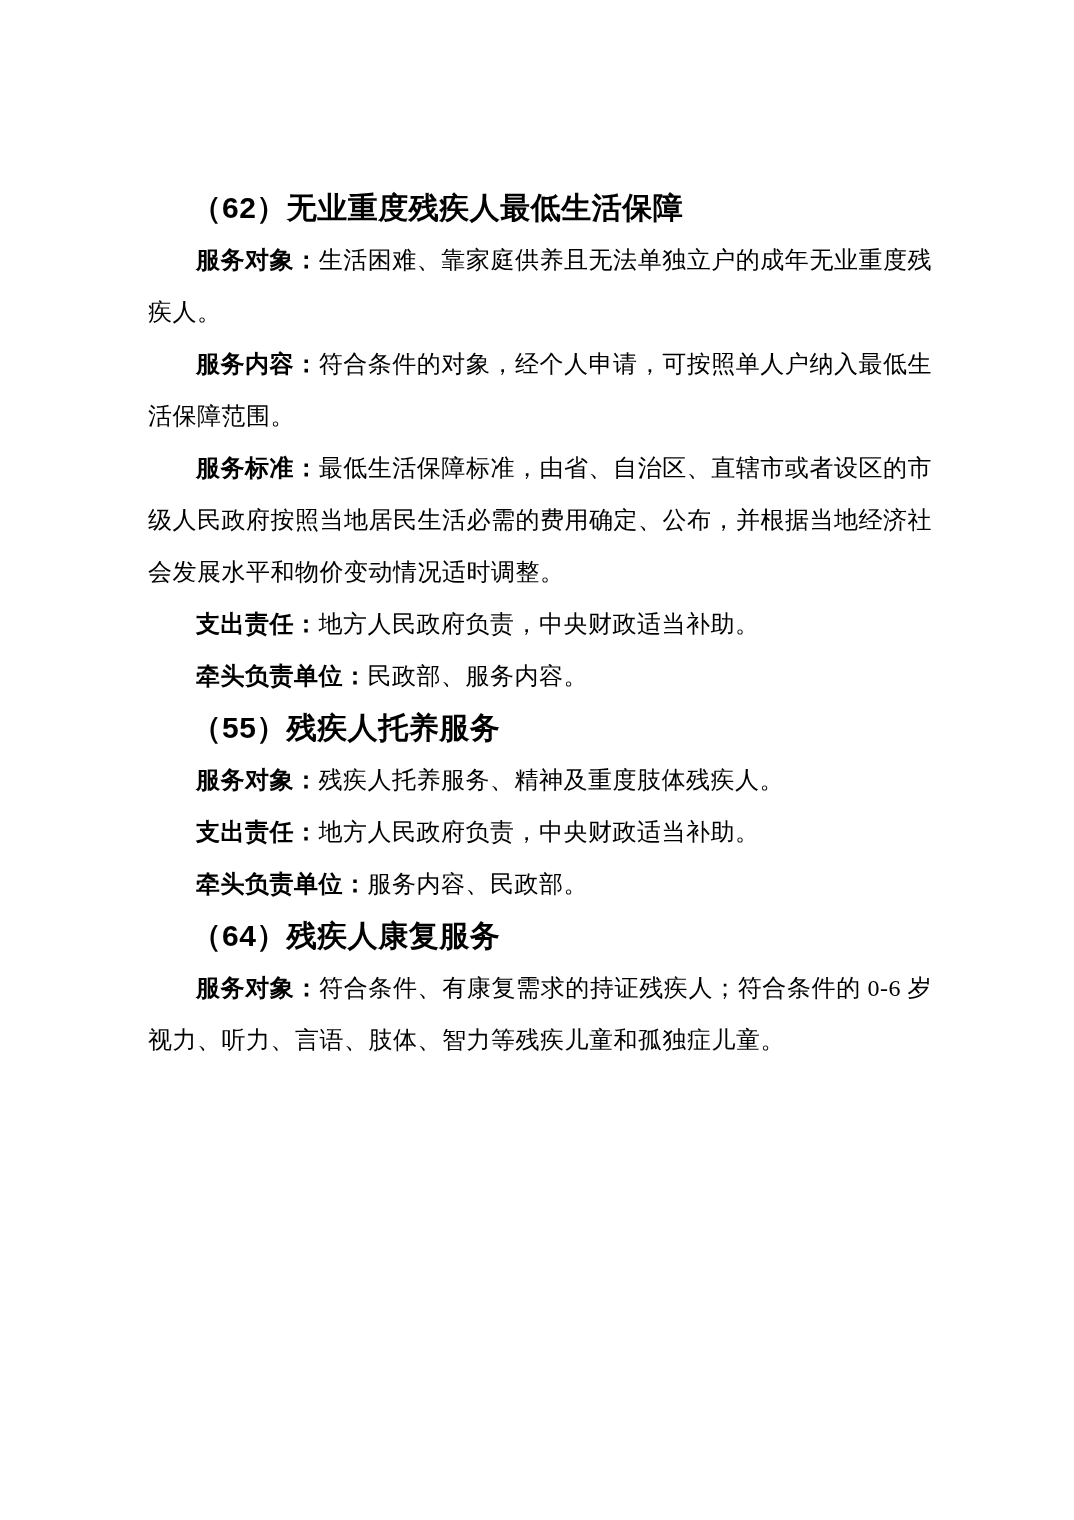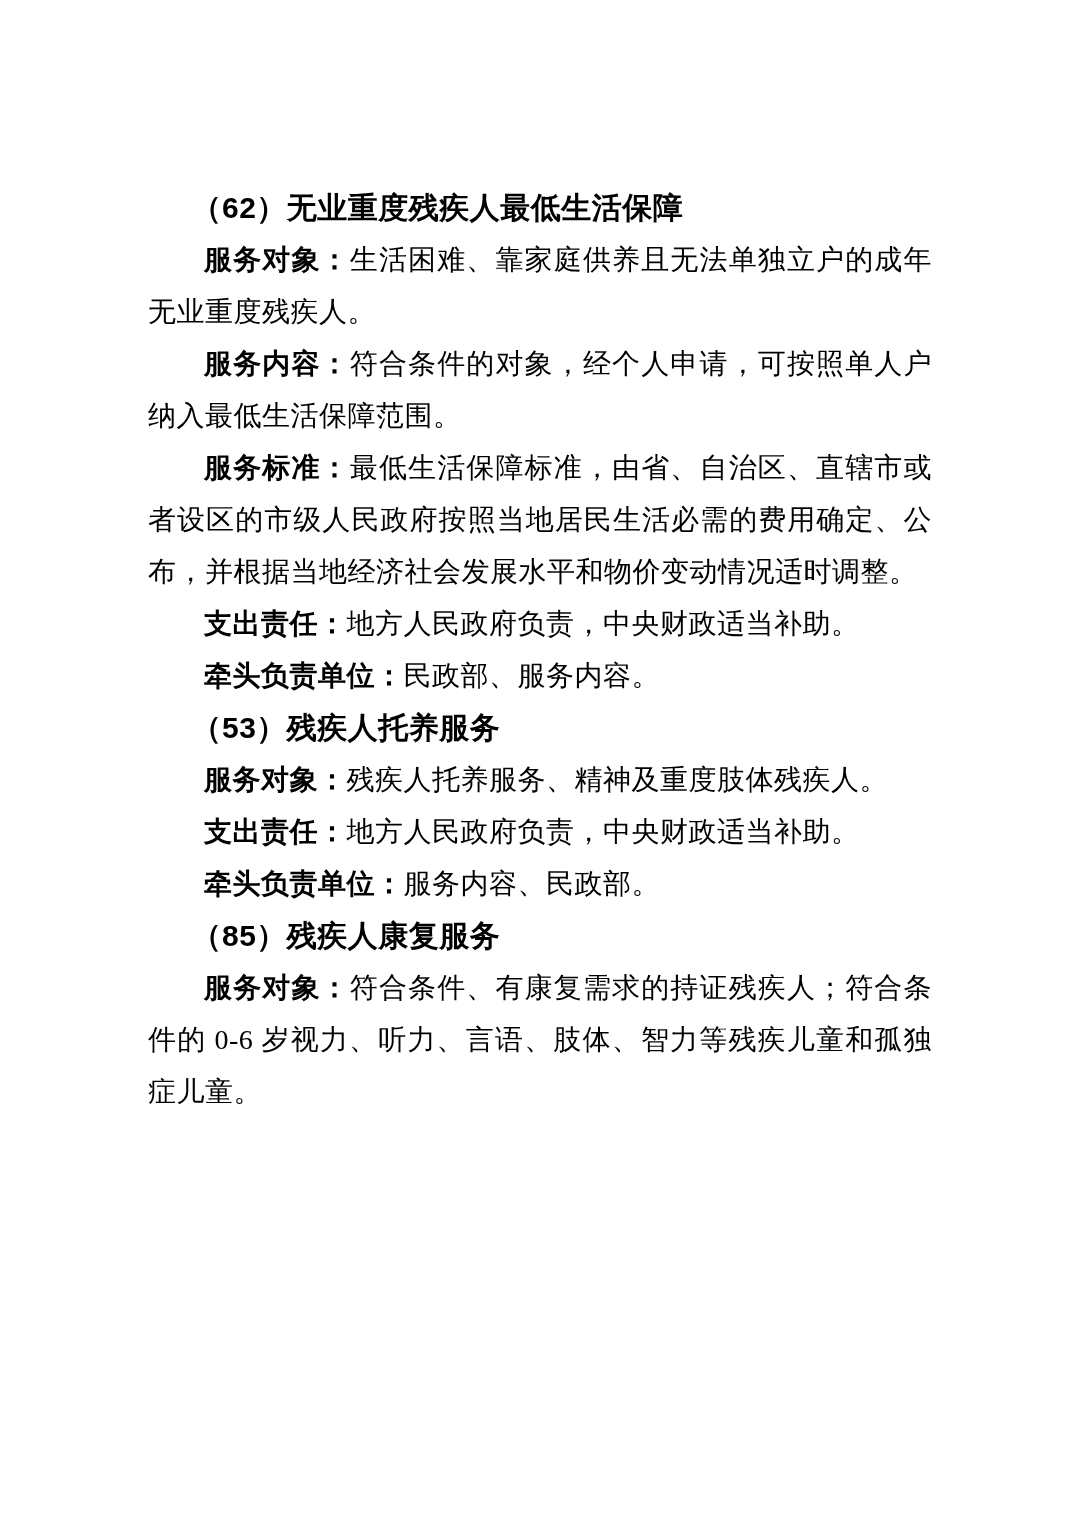--- a/index.html
+++ b/index.html
@@ -24,21 +24,21 @@
   .sec-heading {
     font-family: "Liberation Sans", "DejaVu Sans", sans-serif;
     font-weight: bold;
     font-size: 30px;
     line-height: 52px;
     text-indent: 1.45em;
     letter-spacing: 0.5px;
     color: #000000;
   }
   .para {
-    font-size: 28px;
+    font-size: 24px;
     line-height: 52px;
     text-indent: 2em;
     text-align: justify;
     text-justify: inter-ideograph;
     letter-spacing: 0.5px;
     color: #000000;
   }
   .para .lbl {
     font-family: "Liberation Sans", "DejaVu Sans", sans-serif;
     font-weight: bold;
@@ -65,30 +65,30 @@
     <p class="para"><span class="lbl">服务对象：</span><span>生活困难、靠家庭供养且无法单独立户的成年无业重度残疾人。</span></p>
 
     <p class="para"><span class="lbl">服务内容：</span><span>符合条件的对象，经个人申请，可按照单人户纳入最低生活保障范围。</span></p>
 
     <p class="para"><span class="lbl">服务标准：</span><span>最低生活保障标准，由省、自治区、直辖市或者设区的市级人民政府按照当地居民生活必需的费用确定、公布，并根据当地经济社会发展水平和物价变动情况适时调整。</span></p>
 
     <p class="para"><span class="lbl">支出责任：</span><span>地方人民政府负责，中央财政适当补助。</span></p>
 
     <p class="para"><span class="lbl">牵头负责单位：</span><span>民政部、服务内容。</span></p>
 
-    <h2 class="sec-heading">（53）残疾人托养服务</h2>
+    <h2 class="sec-heading">（55）残疾人托养服务</h2>
 
     <p class="para"><span class="lbl">服务对象：</span><span>残疾人托养服务、精神及重度肢体残疾人。</span></p>
 
 
 
     <p class="para"><span class="lbl">支出责任：</span><span>地方人民政府负责，中央财政适当补助。</span></p>
 
     <p class="para"><span class="lbl">牵头负责单位：</span><span>服务内容、民政部。</span></p>
 
-    <h2 class="sec-heading">（85）残疾人康复服务</h2>
+    <h2 class="sec-heading">（64）残疾人康复服务</h2>
 
     <p class="para"><span class="lbl">服务对象：</span><span>符合条件、有康复需求的持证残疾人；符合条件的 0-6 岁视力、听力、言语、肢体、智力等残疾儿童和孤独症儿童。</span></p>
 
   </main>
 
   <div class="footer">— 33 —</div>
 </div>
 
 </body></html>

